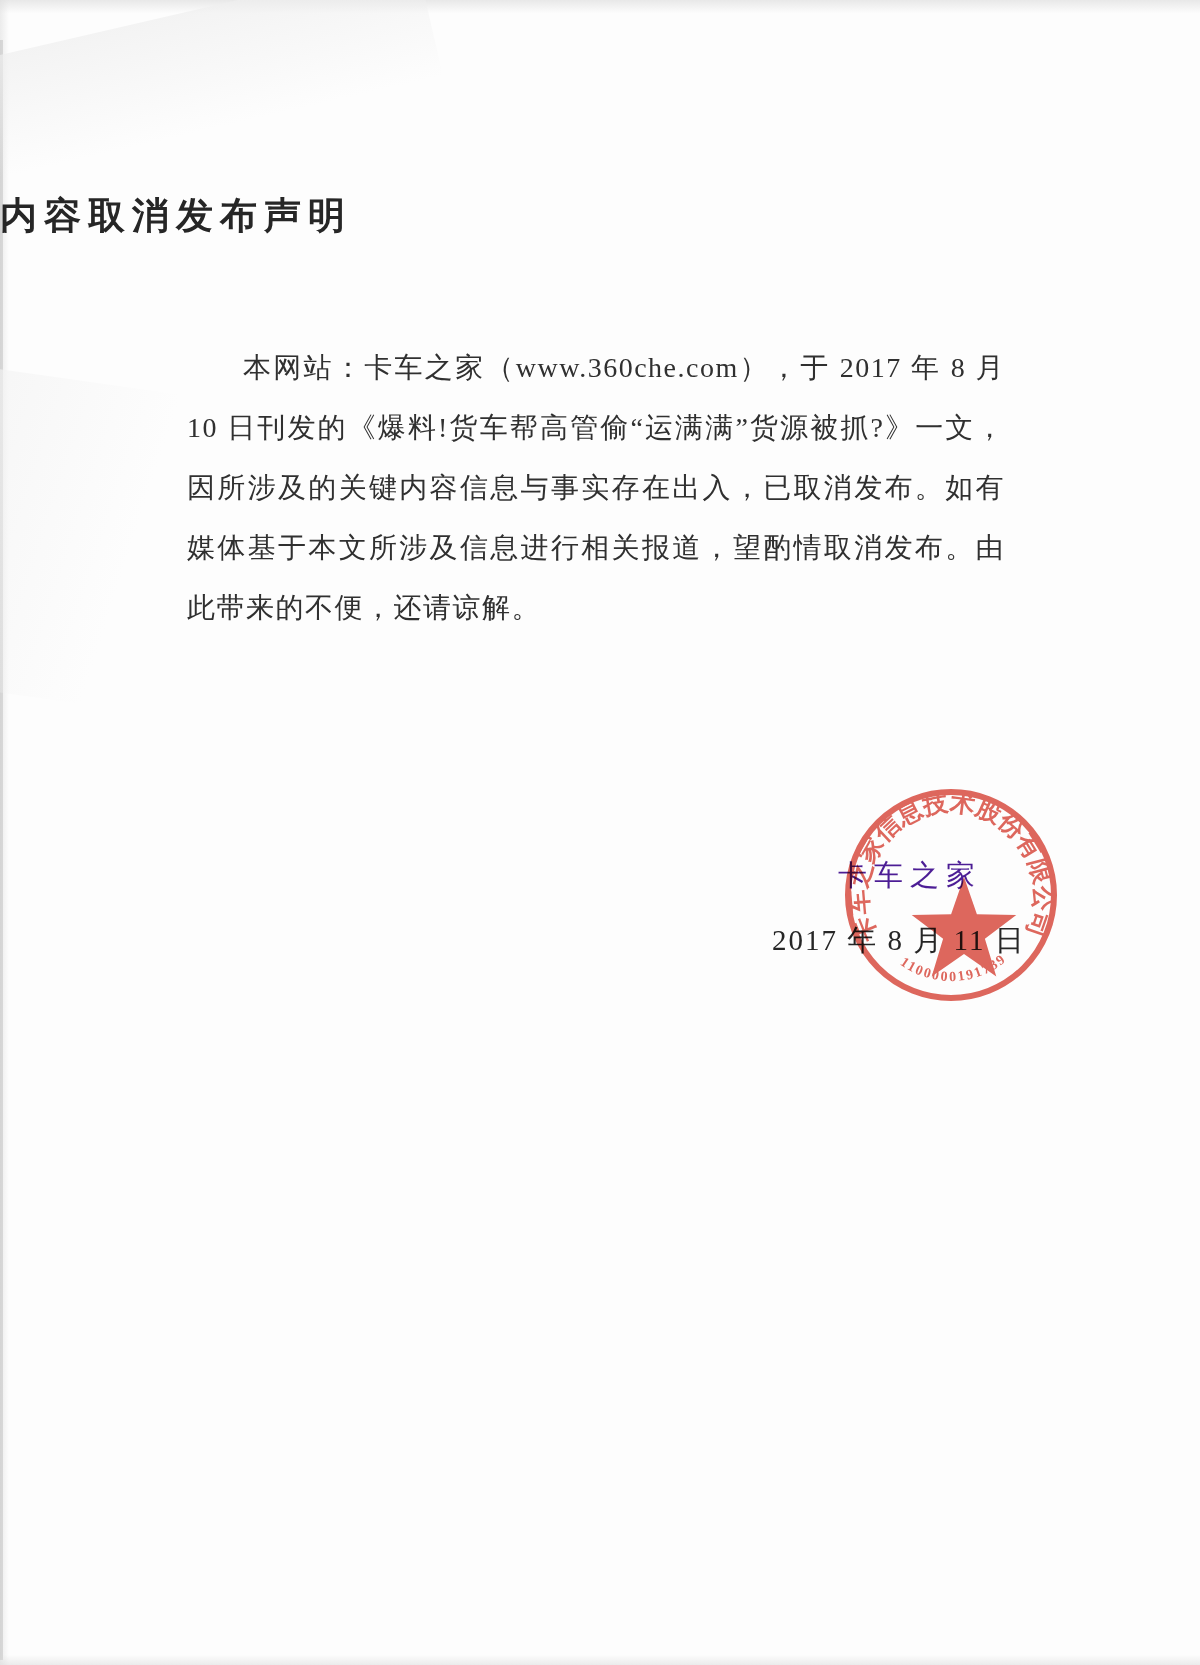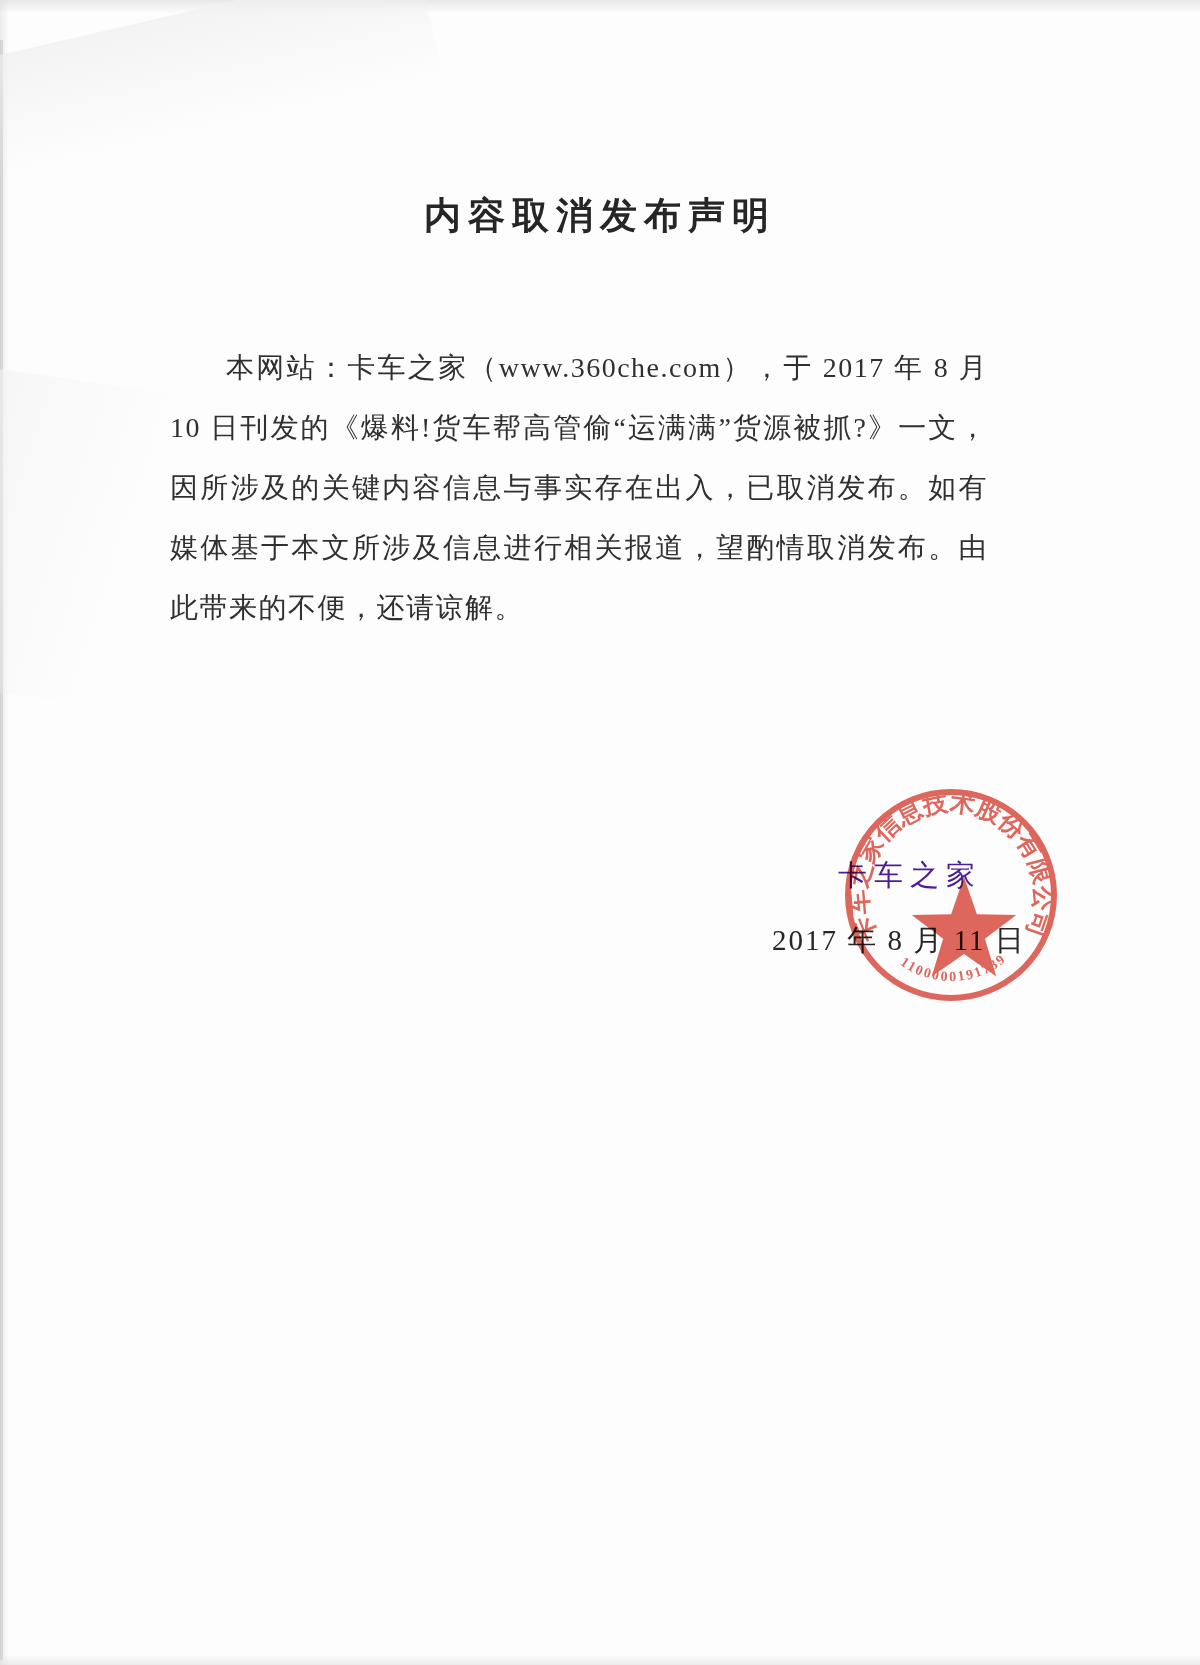--- a/index.html
+++ b/index.html
@@ -49,29 +49,29 @@
     background: linear-gradient(100deg, #f3f3f3 0%, rgba(255,255,255,0) 75%);
     transform: rotate(8deg);
     opacity: .7;
   }
   
   .title {
     position: absolute;
     top: 191px; left: 0;
     width: 100%;
     margin: 0;
-    text-align: center;
+    text-align: left;
     font-size: 37px;
     font-weight: bold;
     letter-spacing: 7px;
     color: #262626;
   }
   .body-text {
     position: absolute;
-    top: 338px; left: 170px;
+    top: 338px; left: 187px;
     width: 818px;
     margin: 0;
     font-size: 28px;
     line-height: 60px;
     letter-spacing: 1.5px;
     text-align: justify;
     text-indent: 56px;
     color: #303030;
   }
   .sig-name {

